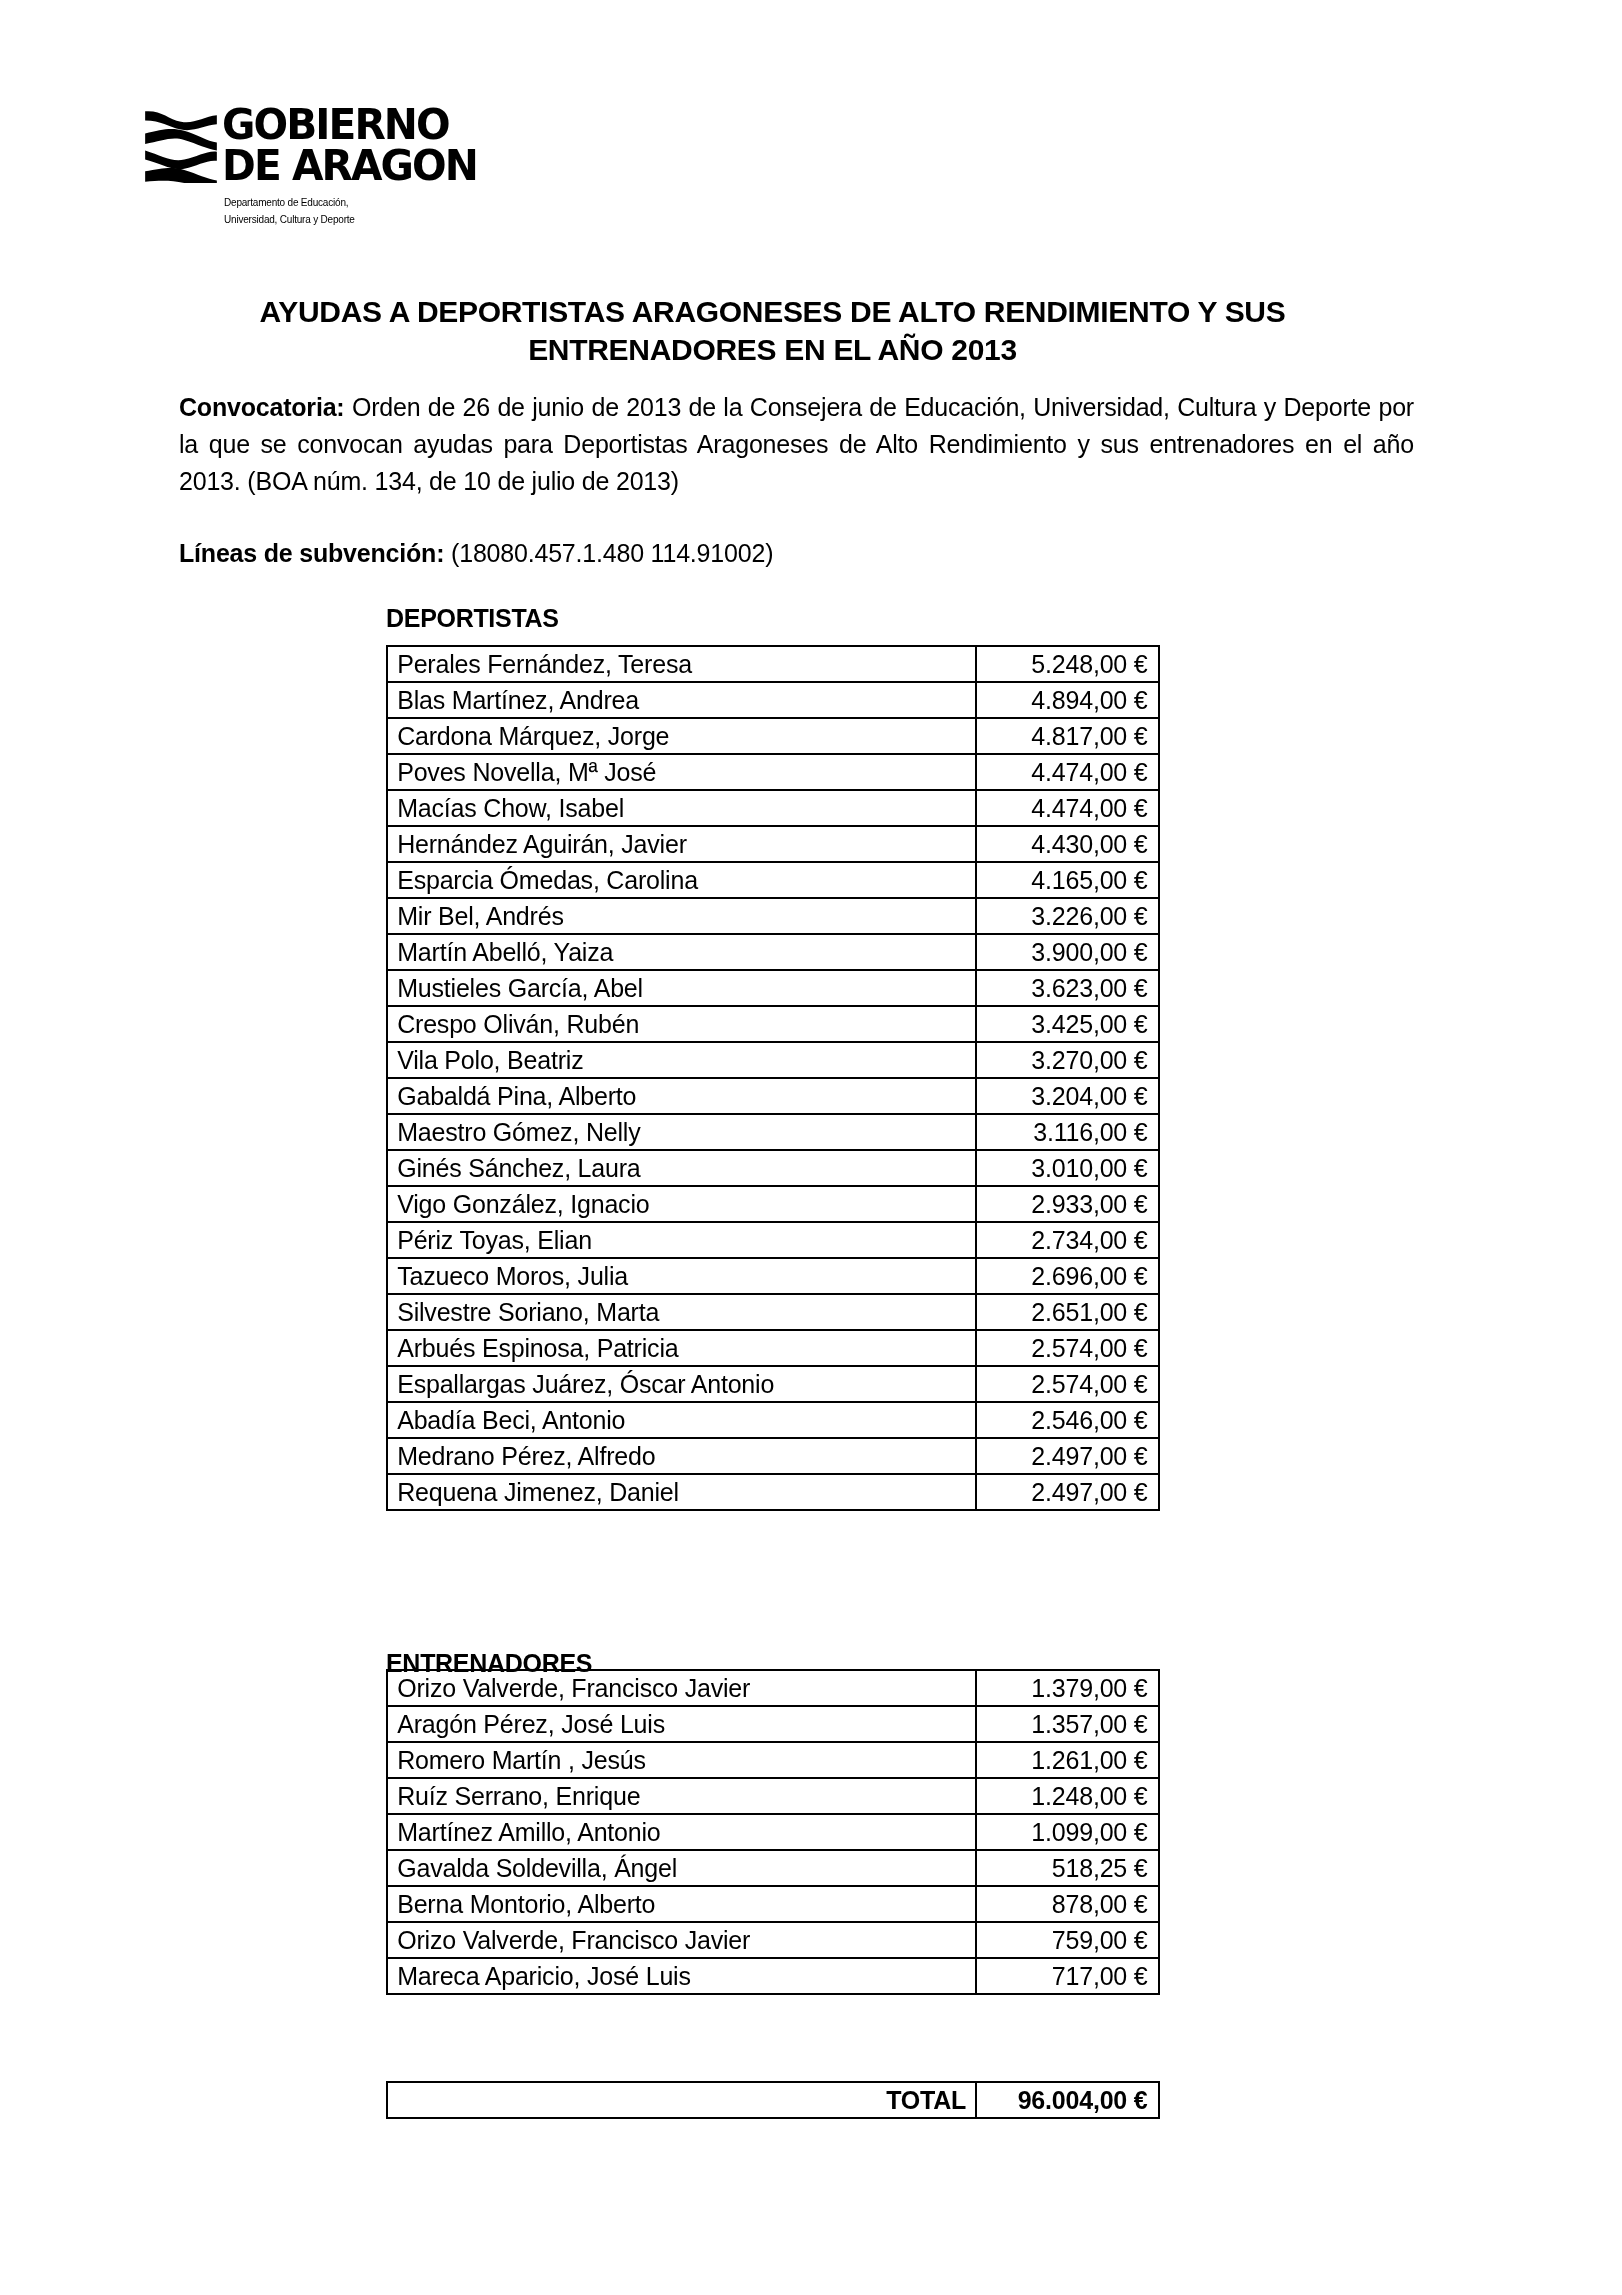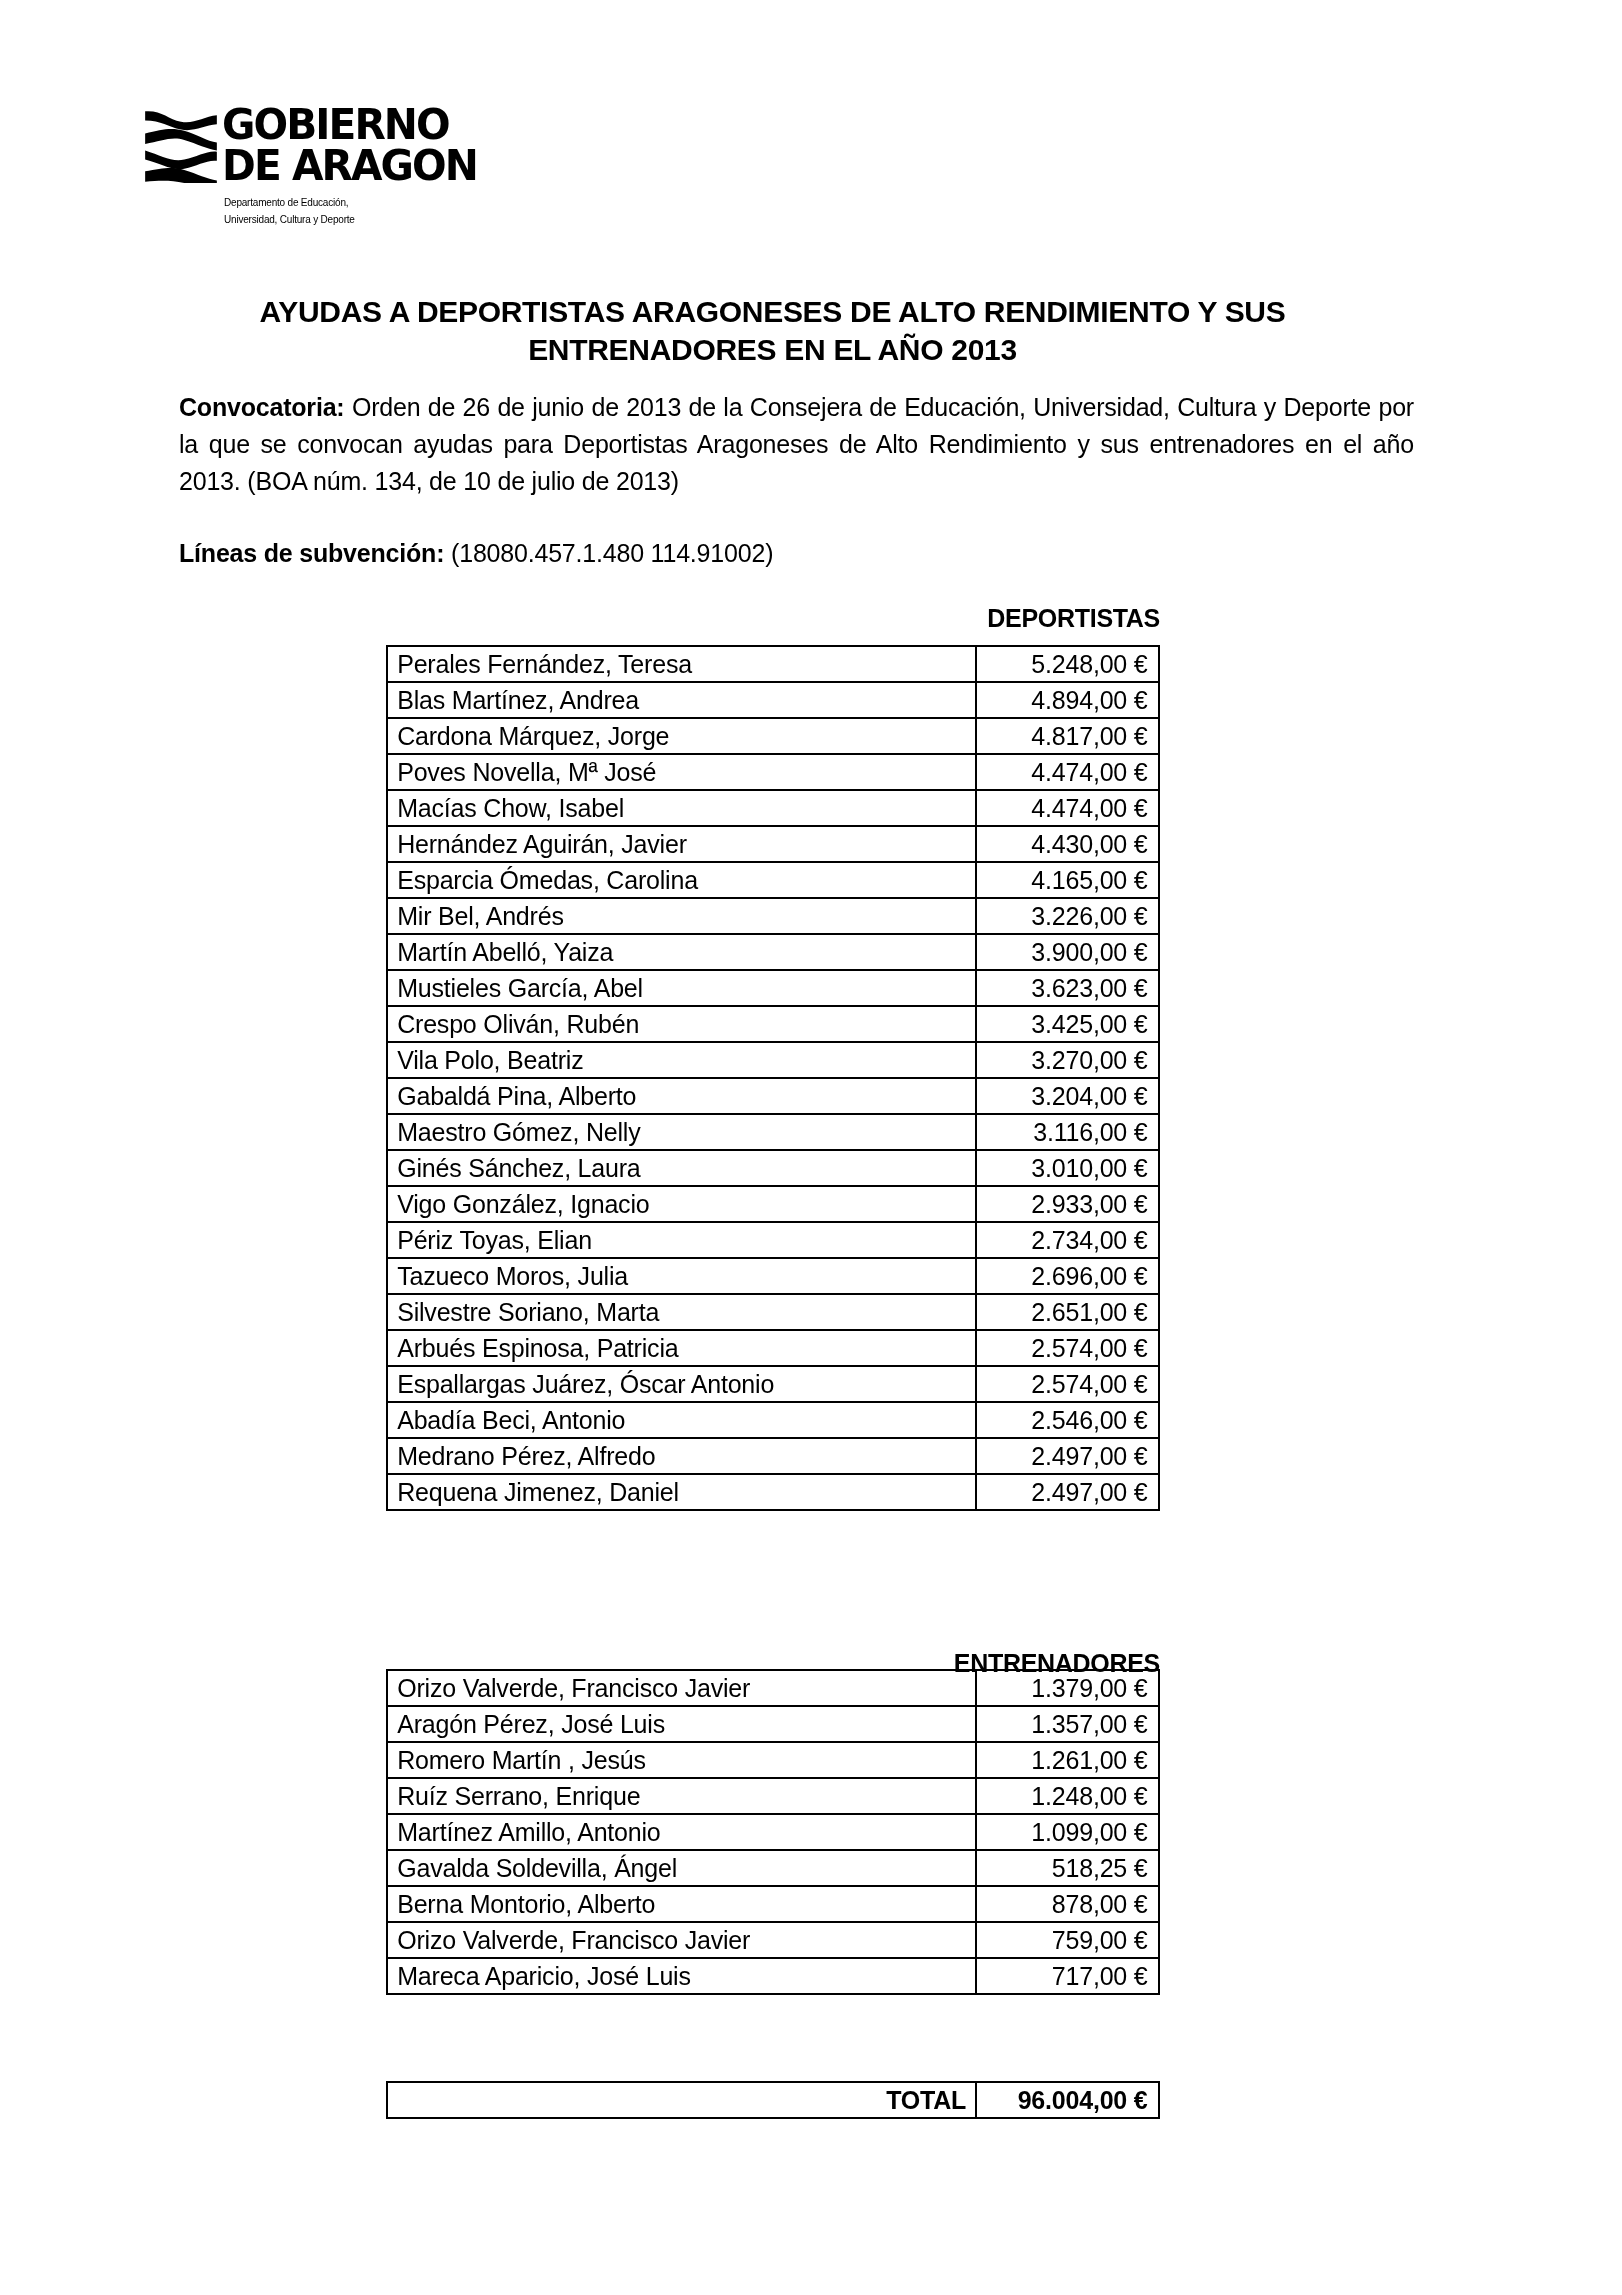--- a/index.html
+++ b/index.html
@@ -28,21 +28,21 @@
   
   .para {
     position: absolute; left: 155px; width: 1235px;
     font-size: 25px; line-height: 37px; text-align: justify; letter-spacing: -0.2px; margin-left: 24px;
   }
   .para.p1 { top: 389px; }
   .para.p2 { top: 535px; text-align: left; }
   .para b { font-weight: bold; }
   
   .sec-title {
-    position: absolute; left: 386px; width: 774px; text-align: right;
+    position: absolute; left: 386px; width: 774px; text-align: left;
     font-weight: bold; font-size: 25px; line-height: 26px; letter-spacing: -0.3px;
   }
   
   table.list {
     position: absolute; left: 386px; width: 774px;
     border-collapse: collapse; table-layout: fixed;
   }
   table.list td {
     border: 2px solid #000; height: 34px; padding: 0 9.2px;
     font-size: 25px; line-height: 34px; white-space: nowrap; letter-spacing: -0.2px;

